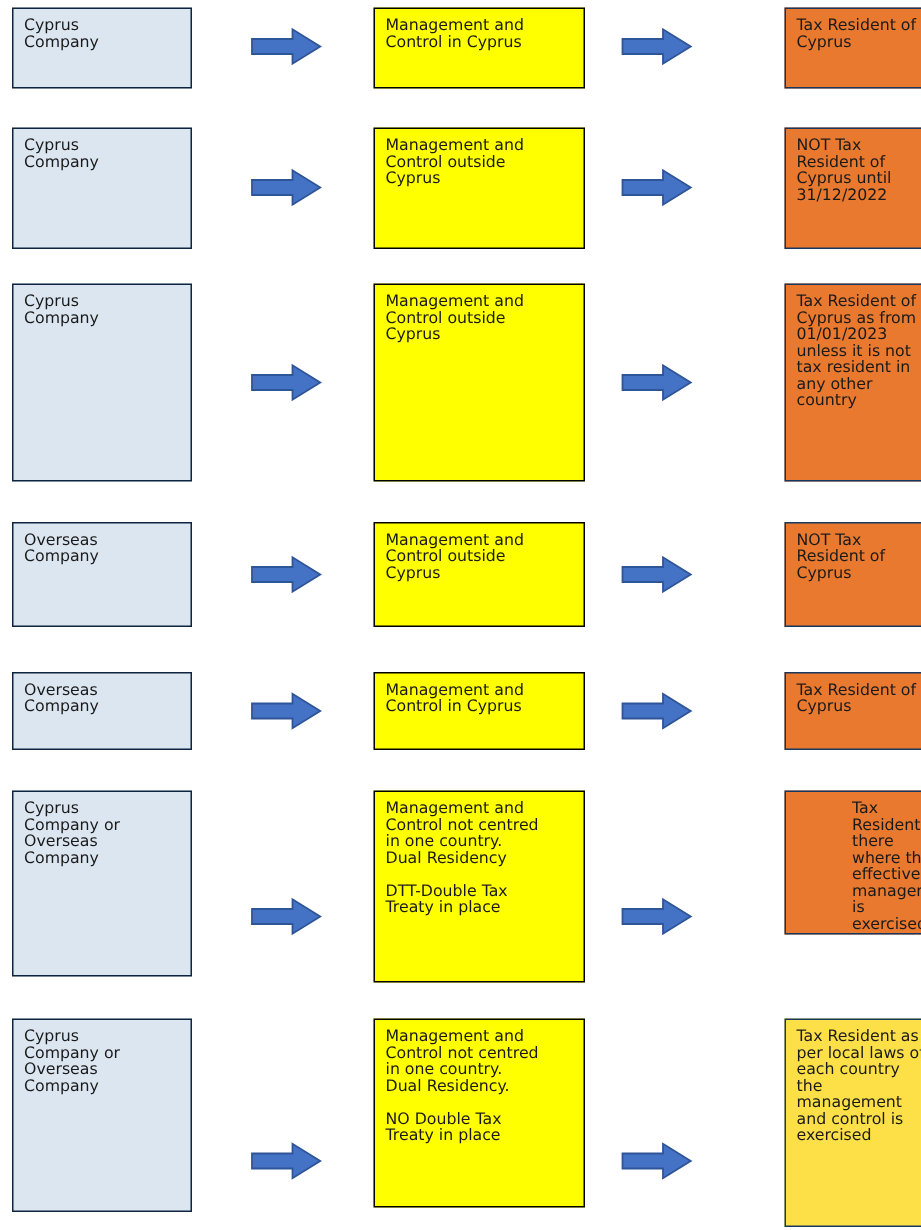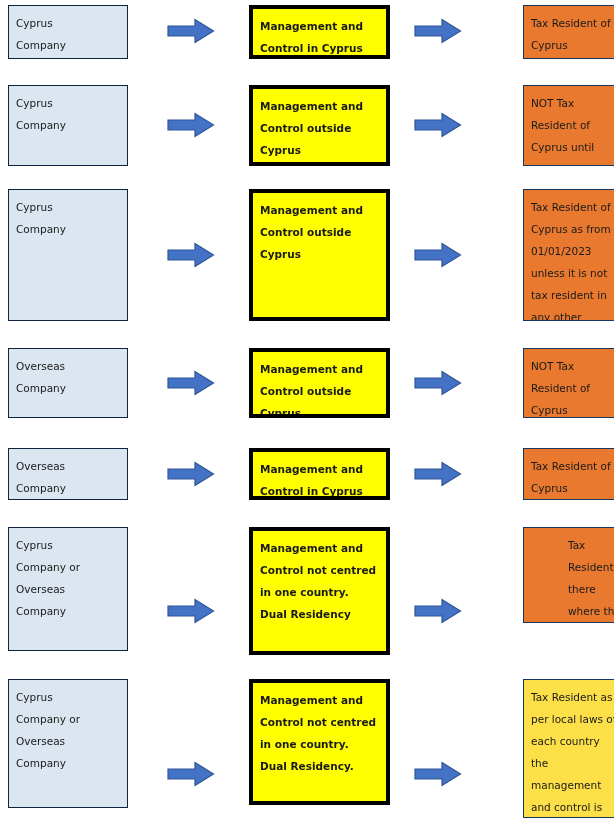--- a/index.html
+++ b/index.html
@@ -25,37 +25,36 @@
     position: absolute;
     left: 0;
     width: 614px;
   }
   .box {
     position: absolute;
     box-sizing: border-box;
     border: 1px solid #17375e;
     padding: 6px 7px 4px 7px;
     font-size: 10.5px;
-    line-height: 22px;
+    line-height: 11px;
     color: #1a1a1a;
     white-space: pre-line;
     overflow: hidden;
   }
   .box-entity {
     left: 8px;
     width: 120px;
     background: #dce6f1;
     border: 1px solid #0f243e;
   }
   .box-condition {
     left: 249px;
     width: 141px;
     background: #ffff00;
-    border: 4px solid #3b82f6;
-    font-weight: bold;
+    border: 1px solid #3b82f6;
   }
   .box-result {
     left: 489px;
     width: 114px;
     background: #e8792f;
     border: 1px solid #17375e;
     margin-left: 34px;
   }
   .arrow {
     position: absolute;

